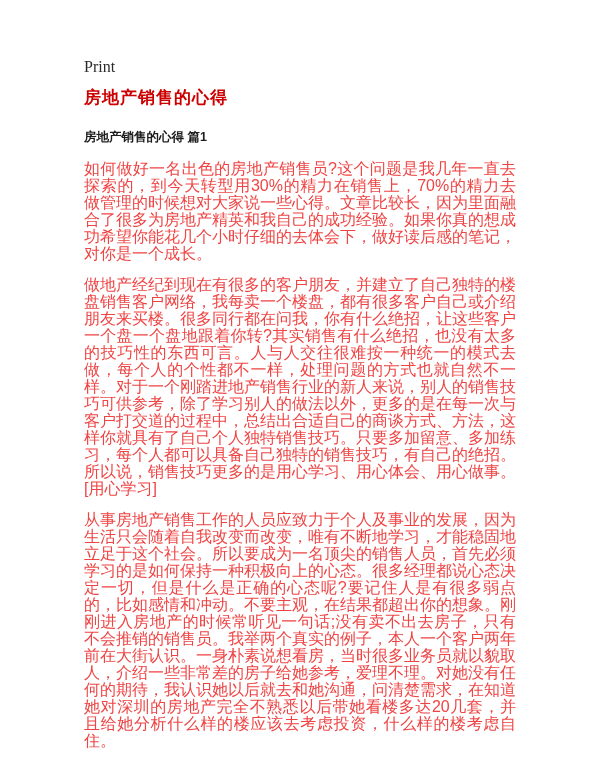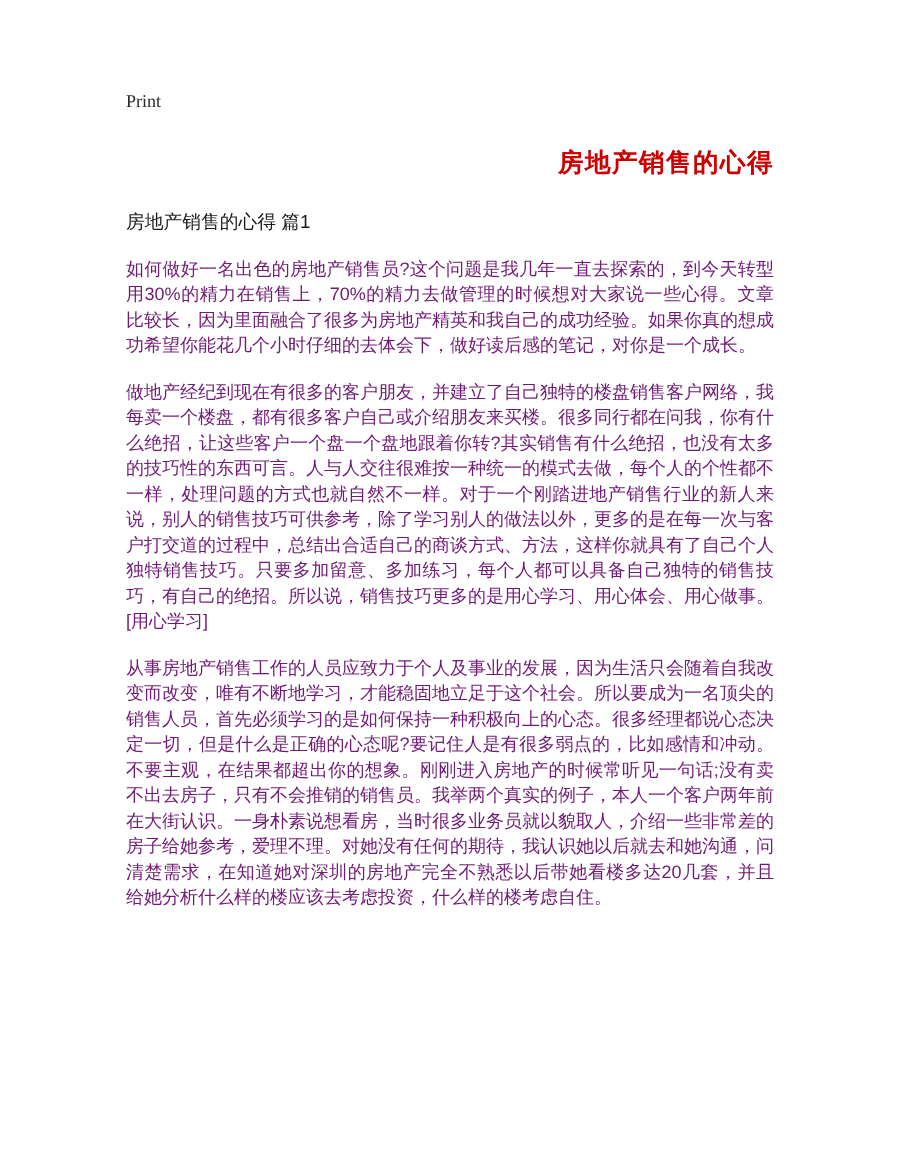--- a/index.html
+++ b/index.html
@@ -10,48 +10,48 @@
   .page {
     width: 600px;
     min-height: 776px;
     margin: 0 auto;
     background: #ffffff;
     padding: 58px 84px 30px 84px;
     color: #1c1c1c;
   }
   .print-label {
     font-family: "Liberation Serif", "DejaVu Serif", serif;
-    font-size: 12px;
+    font-size: 16px;
     color: #2a2a2a;
-    margin-bottom: 22px;
+    margin-bottom: 10px;
     display: inline-block;
     cursor: pointer;
   }
   .doc-title {
-    text-align: right;
+    text-align: left;
     font-size: 17px;
     font-weight: bold;
     letter-spacing: 1px;
     margin-bottom: 20px;
   }
   .doc-subtitle {
     font-size: 12px;
     color: #1c1c1c;
     margin-bottom: 18px;
   }
   .section-heading {
     font-size: 12.5px;
-    font-weight: normal;
+    font-weight: bold;
     margin-bottom: 14px;
   }
   .body-paragraph {
-    font-size: 12px;
+    font-size: 16px;
     line-height: 17px;
     text-align: justify;
-    color: #701a75;
+    color: #ef4444;
     margin-bottom: 14px;
     word-break: break-all;
   }
 </style>
 </head>
 <body>
 
 <div class="page">
 
   <span class="print-label">Print</span>

